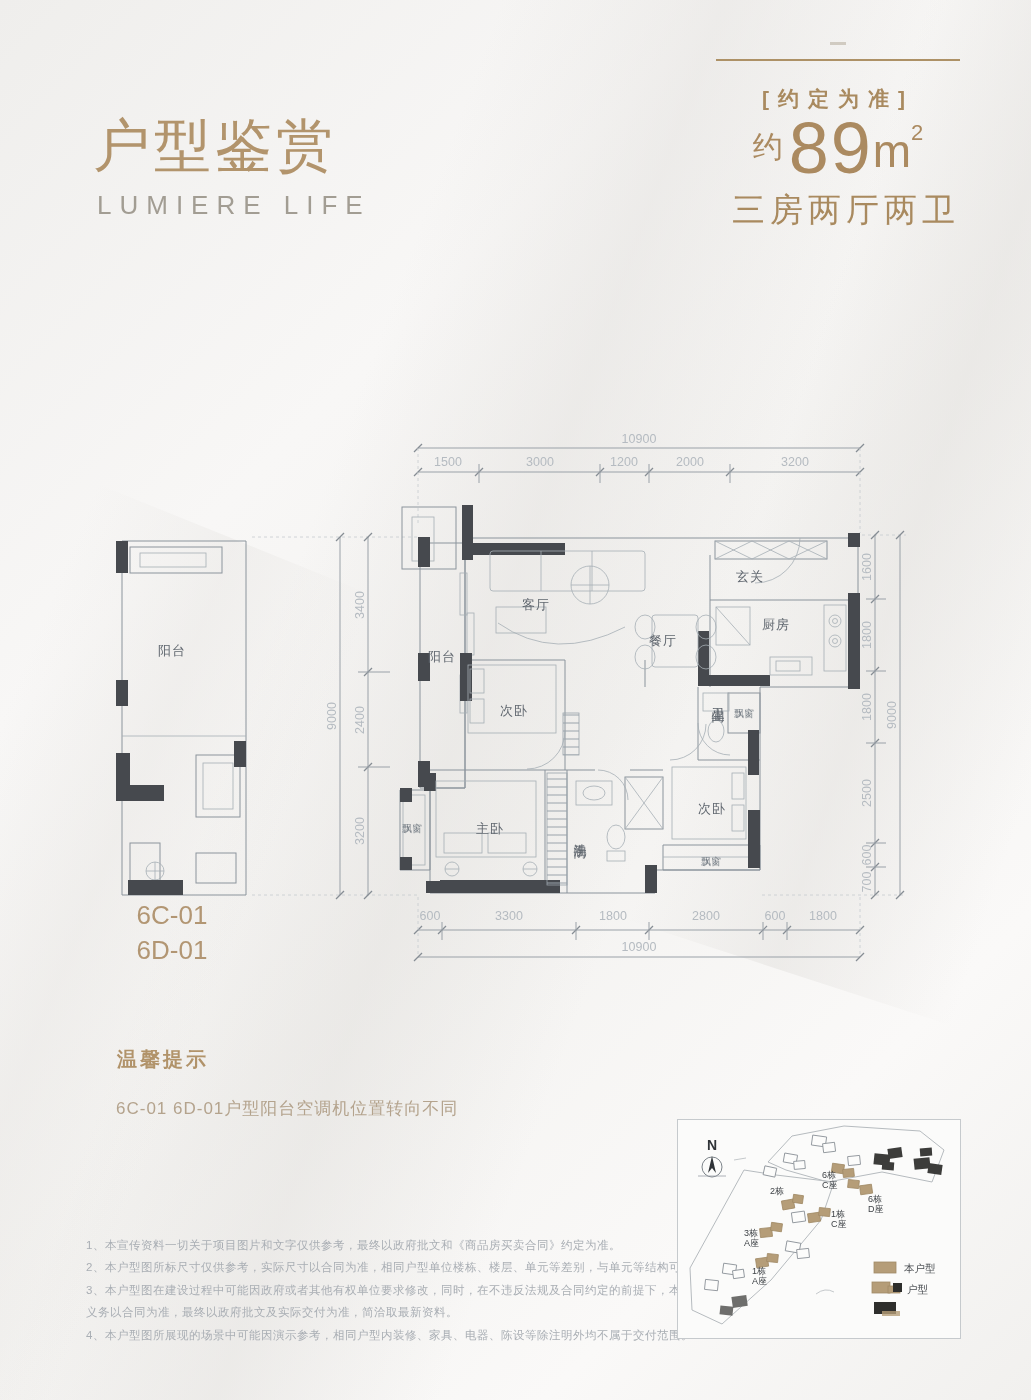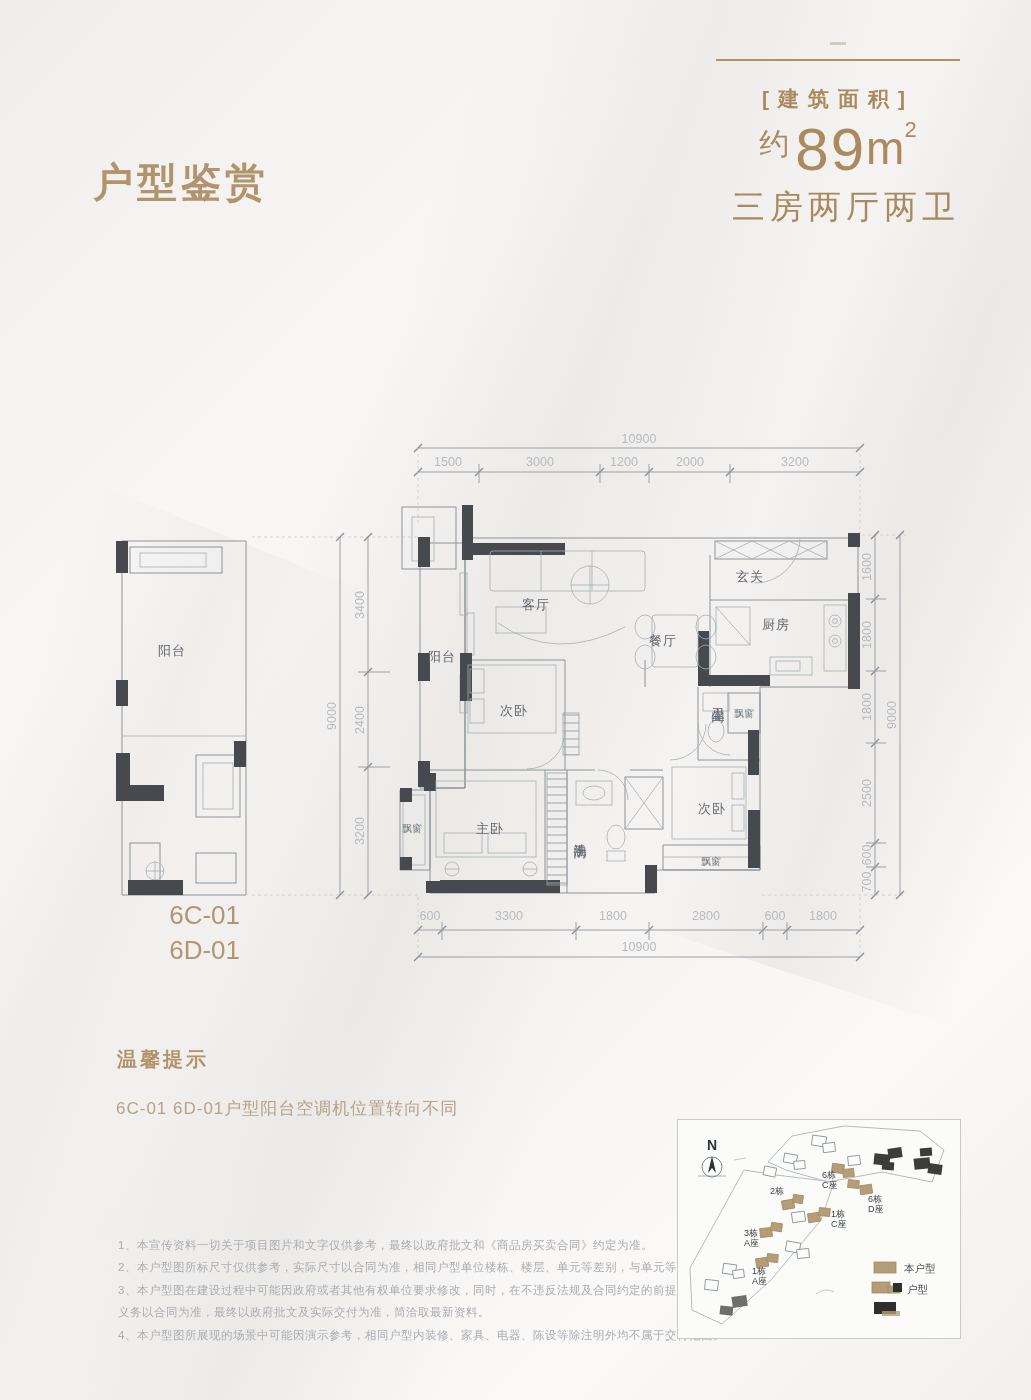--- a/index.html
+++ b/index.html
@@ -8,46 +8,46 @@
   #page { position:relative; width:1031px; height:1400px;
     background: linear-gradient(135deg,#efeeec 0%,#f8f7f6 30%,#f3f2f0 55%,#faf9f8 80%,#f1f0ee 100%); }
   .streak { position:absolute; pointer-events:none; }
   .s1 { top:-150px; left:260px; width:420px; height:1700px; transform:rotate(20deg);
     background:linear-gradient(90deg,rgba(255,255,255,0) 0%,rgba(224,222,219,.45) 50%,rgba(255,255,255,0) 100%); }
   .s2 { top:-100px; left:790px; width:340px; height:1100px; transform:rotate(18deg);
     background:linear-gradient(90deg,rgba(255,255,255,0) 0%,rgba(226,224,221,.5) 45%,rgba(255,255,255,0) 100%); }
   .s3 { top:500px; left:-120px; width:300px; height:1100px; transform:rotate(22deg);
     background:linear-gradient(90deg,rgba(255,255,255,0) 0%,rgba(229,227,224,.4) 50%,rgba(255,255,255,0) 100%); }
 
-  .title-cn { position:absolute; left:93px; top:108px; font-size:40px; font-weight:700;
-    color:#b2946c; letter-spacing:4px;margin-top:47px; }
+  .title-cn { position:absolute; left:93px; top:108px; font-size:57px; font-weight:400;
+    color:#b2946c; letter-spacing:4px; }
   .title-en { position:absolute; left:97px; top:190px; font-size:26px; color:#a29d93;
     letter-spacing:8px; }
 
   .area-block { position:absolute; left:716px; top:42px; width:244px; }
   .area-dash { width:16px; height:3px; background:#c2bbae; margin:0 auto 14px auto; opacity:.7; }
   .area-rule { height:2px; background:#ad9166; }
   .area-bracket { margin-top:24px; text-align:center; font-size:21px; font-weight:600;
     color:#a98a5f; letter-spacing:9px; }
   .area-value { margin-top:4px; display:flex; align-items:flex-end; justify-content:center; color:#ab8a60; }
   .area-approx { font-size:30px; margin:0 6px 12px 0; }
-  .area-num { font-size:60px; line-height:.88; font-weight:500; letter-spacing:2px; }
+  .area-num { font-size:72px; line-height:.88; font-weight:500; letter-spacing:2px; }
   .area-unit { font-size:46px; margin-bottom:2px; }
   .area-sup { font-size:22px; margin-bottom:34px; }
   .area-layout { margin-top:8px; text-align:right; font-size:33px; color:#a98a5f; letter-spacing:5px; }
 
-  .unit-labels { position:absolute; left:104px; top:898px; width:136px; text-align:right;
+  .unit-labels { position:absolute; left:104px; top:898px; width:136px; text-align:center;
     color:#b29673; font-size:26px; line-height:35px; }
 
   .tips-heading { position:absolute; left:117px; top:1046px; font-size:20px; font-weight:700;
     color:#b1936a; letter-spacing:3px; }
   .tips-body { position:absolute; left:116px; top:1097px; font-size:17px; color:#b4a38d; letter-spacing:1px; }
 
   .disclaimers { position:absolute; left:86px; top:1234px; width:880px; font-size:11.5px;
-    color:#a9aeb4; line-height:1.95; letter-spacing:.5px;margin-left:32px; }
+    color:#a9aeb4; line-height:1.95; letter-spacing:.5px; }
 
   svg text { font-family:"Liberation Sans", sans-serif; }
   .dimtxt { font-size:12.5px; fill:#b5bbc1; }
   .roomtxt { font-size:13px; fill:#60676f; letter-spacing:1px; }
   .roomtxt-sm { font-size:10px; fill:#757d85; }
   .vtext { writing-mode:vertical-rl; text-orientation:upright; }
   .thin { stroke:#8b949c; stroke-width:1; fill:none; }
   .thin2 { stroke:#a6aeb5; stroke-width:.8; fill:none; }
   .wall { fill:#46494e; }
   .dimline { stroke:#9aa1a8; stroke-width:1; fill:none; }
@@ -58,25 +58,26 @@
 </style>
 </head>
 <body>
 
 <div id="page">
   <div class="streak s1"></div>
   <div class="streak s2"></div>
   <div class="streak s3"></div>
 
   <div class="title-cn">户型鉴赏</div>
+  <div class="title-en">LUMIERE LIFE</div>
 
   <div class="area-block">
     <div class="area-dash"></div>
     <div class="area-rule"></div>
-    <div class="area-bracket">[建筑面积]</div>
+    <div class="area-bracket">[约定为准]</div>
     <div class="area-value">
       <span class="area-approx">约</span>
       <span class="area-num">89</span>
       <span class="area-unit">m</span>
       <span class="area-sup">2</span>
     </div>
     <div class="area-layout">三房两厅两卫</div>
   </div>
 
   <svg style="position:absolute;left:100px;top:425px;" width="860" height="560" viewBox="0 0 860 560" xmlns="http://www.w3.org/2000/svg">

